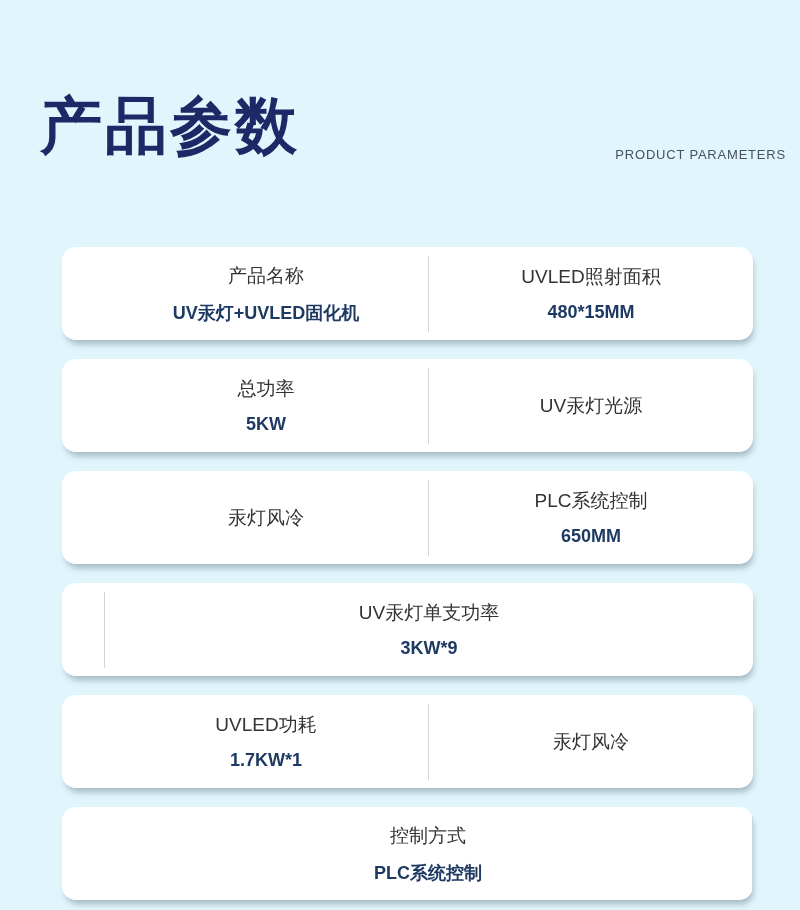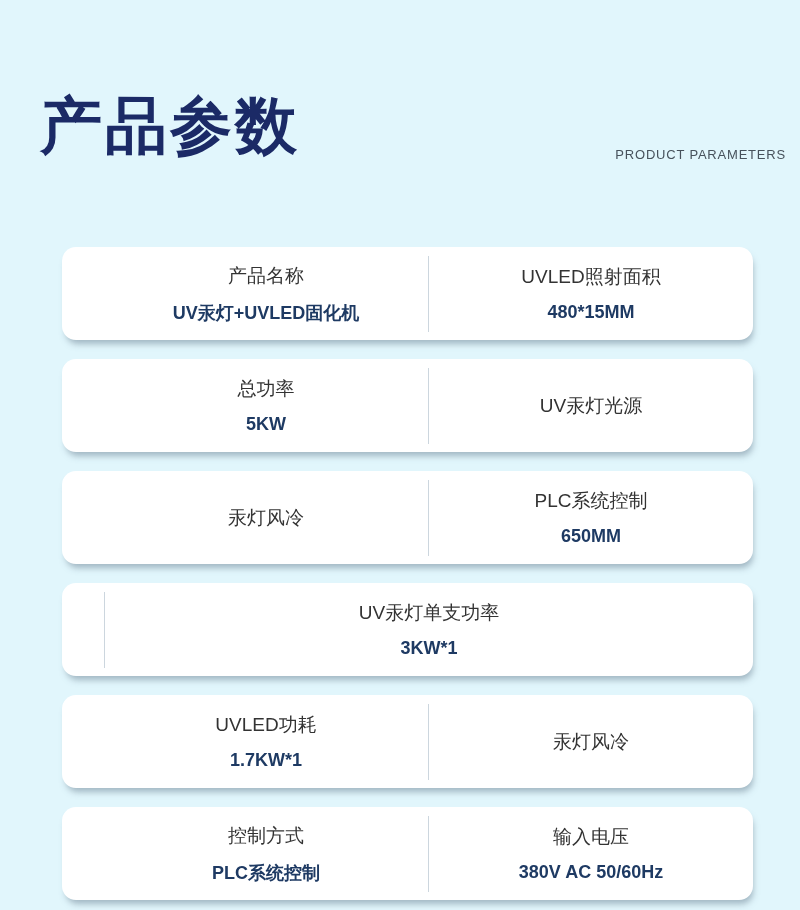--- a/index.html
+++ b/index.html
@@ -123,40 +123,36 @@
     <div class="cell">
       <div class="spec-label">PLC系统控制</div>
       <div class="spec-value">650MM</div>
     </div>
   </div>
 
   <div class="card">
     <div class="divider"></div>
     <div class="cell">
       <div class="spec-label">UV汞灯单支功率</div>
-      <div class="spec-value">3KW*1</div>
+      <div class="spec-value">3KW*9</div>
     </div>
   </div>
 
   <div class="card">
     <div class="cell">
       <div class="spec-label">UVLED功耗</div>
       <div class="spec-value">1.7KW*1</div>
     </div>
     <div class="divider"></div>
     <div class="cell">
       <div class="spec-label">汞灯风冷</div>
     </div>
   </div>
 
   <div class="card">
     <div class="cell">
       <div class="spec-label">控制方式</div>
       <div class="spec-value">PLC系统控制</div>
     </div>
     <div class="divider"></div>
-    <div class="cell">
-      <div class="spec-label">输入电压</div>
-      <div class="spec-value">380V AC 50/60Hz</div>
-    </div>
   </div>
 
 </div>
 
 </body></html>

